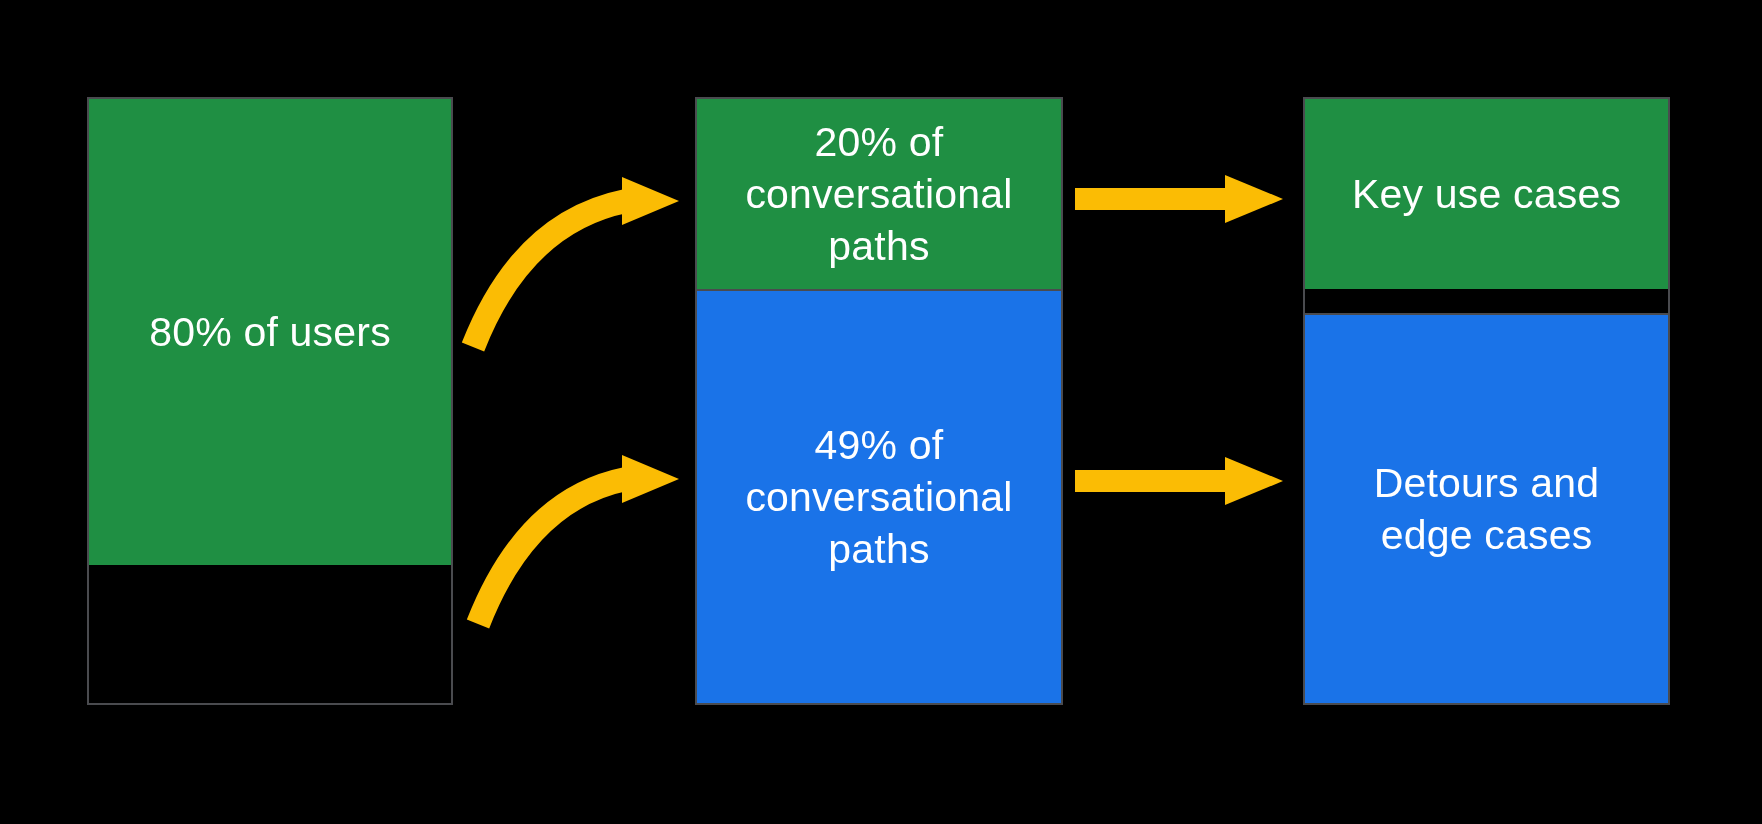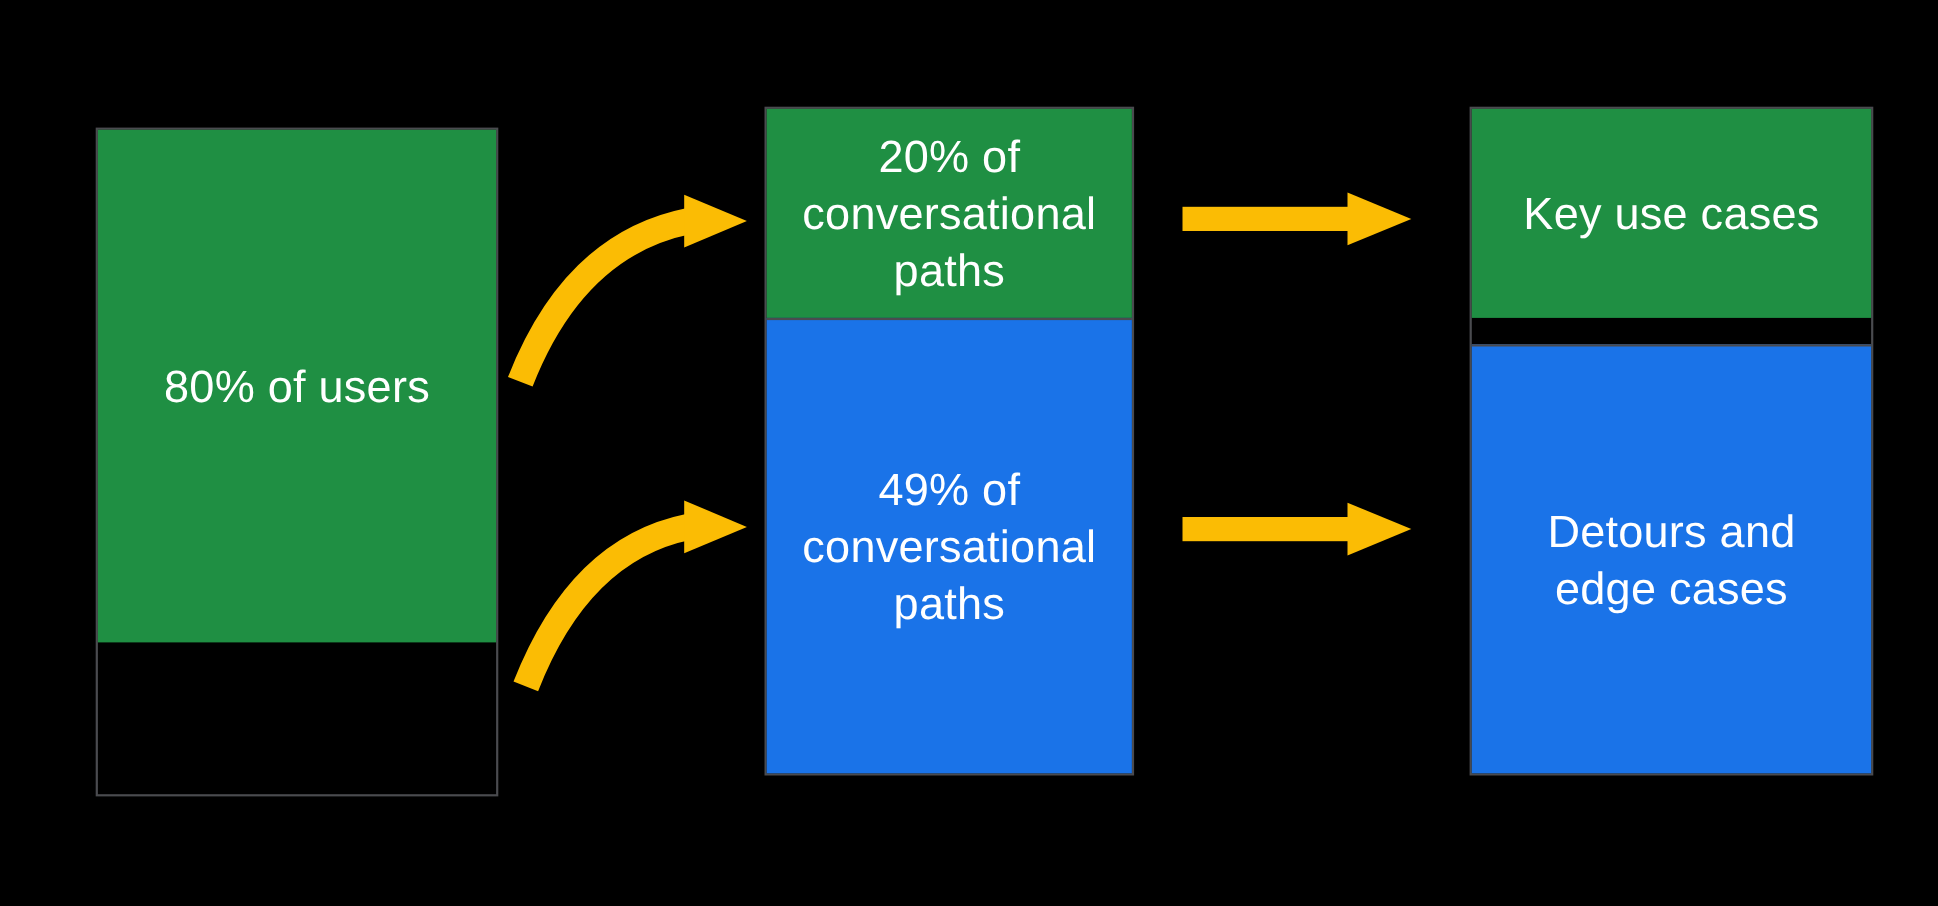--- a/index.html
+++ b/index.html
@@ -9,22 +9,22 @@
     overflow:hidden;
     font-family:"Liberation Sans", sans-serif;
   }
   .col{
     position:absolute;top:97px;height:608px;
     border:2px solid #4a4b4f;
     box-sizing:border-box;
     display:flex;flex-direction:column;
   }
   .col-users{left:87px;width:366px;}
-  .col-paths{left:695px;width:336px;}
-  .col-outcomes{left:1336px;width:367px;}
+  .col-paths{left:695px;width:368px;}
+  .col-outcomes{left:1303px;width:367px;}
   .seg{
     display:flex;align-items:center;justify-content:center;
     text-align:center;
     white-space:pre-line;
     font-size:41px;line-height:52px;font-weight:500;
     letter-spacing:0.2px;
   }
   .seg + .seg{border-top:2px solid #4a4b4f;}
   .col-users .seg-green{height:466px;}
   .col-paths .seg-green, .col-outcomes .seg-green{height:190px;}
@@ -32,21 +32,21 @@
   .arrow-layer{
     position:absolute;left:0;top:0;width:1762px;height:824px;
     pointer-events:none;
   }
 </style>
 </head>
 <body>
 
 <div class="canvas" style="background: rgb(0, 0, 0);">
 
-  <div class="col col-users" style="border-color: rgb(74, 75, 79); margin-top: 19px;">
+  <div class="col col-users" style="border-color: rgb(74, 75, 79);">
     <div class="seg seg-green" style="background: rgb(31, 143, 67);">
       <span style="color: rgb(255, 255, 255);">80% of users</span>
     </div>
   </div>
 
   <div class="col col-paths" style="border-color: rgb(74, 75, 79);">
     <div class="seg seg-green" style="background: rgb(31, 143, 67);">
       <span style="color: rgb(255, 255, 255);">20% of
 conversational
 paths</span>

